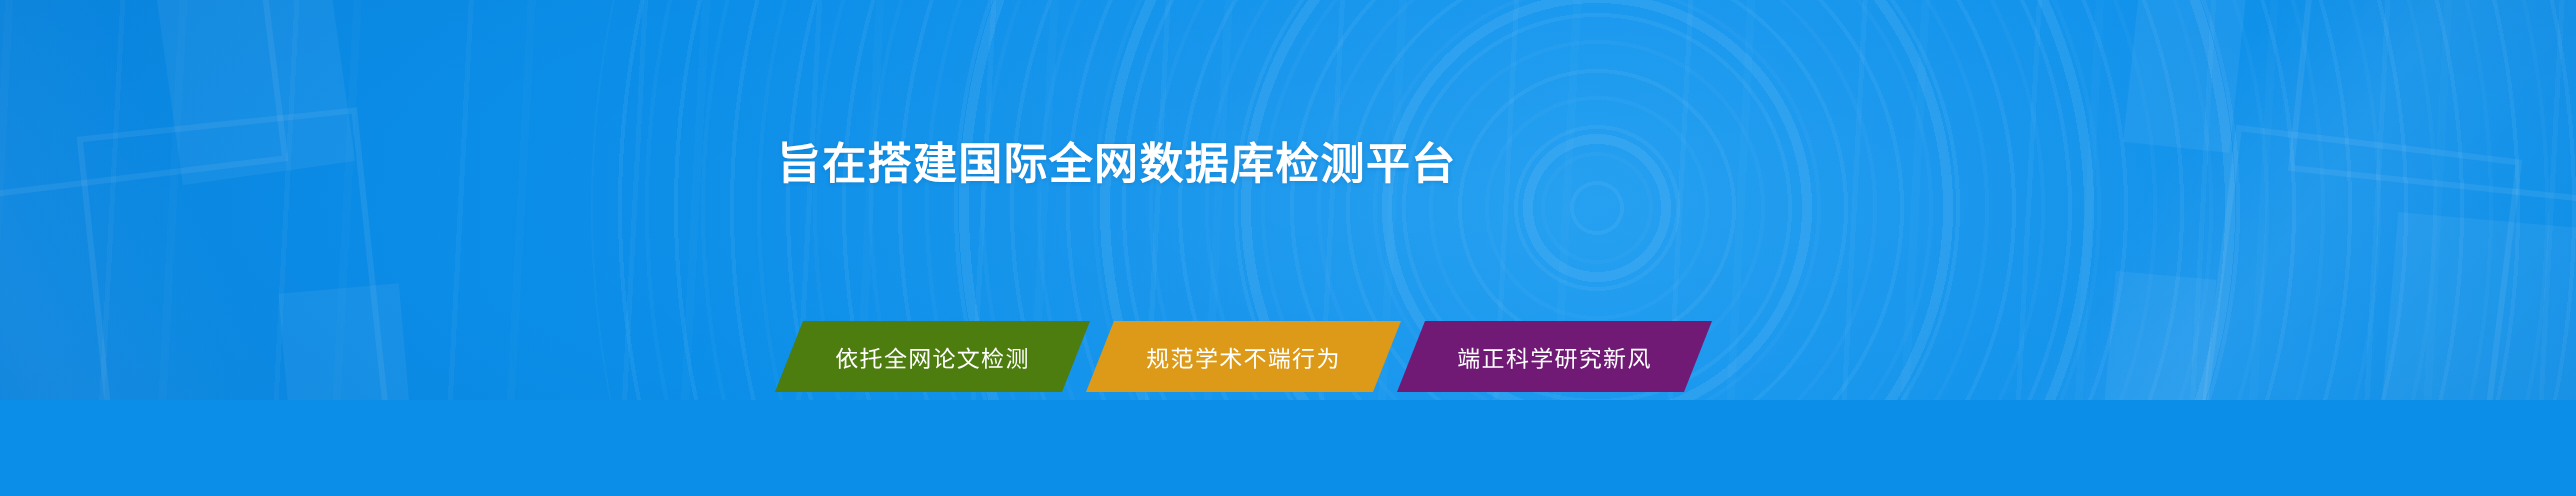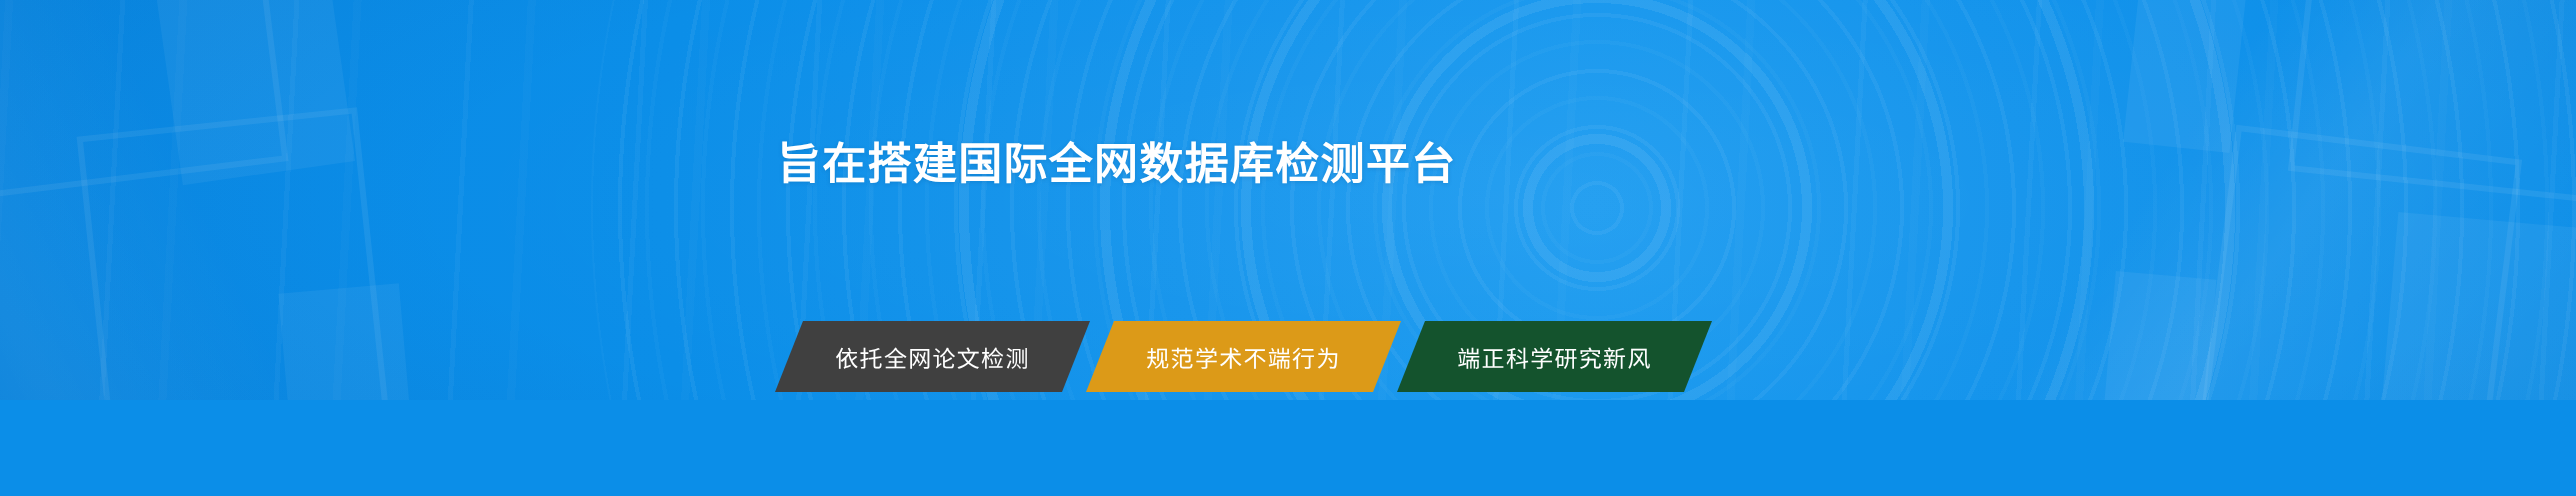--- a/index.html
+++ b/index.html
@@ -232,26 +232,26 @@
   <div class="bg-sweep-l"></div>
   <div class="bg-vignette"></div>
 
   <div class="content">
 
     <div class="headline">
       <div class="headline-line l1">旨在搭建国际全网数据库检测平台</div>
     </div>
 
     <div class="tag-strip">
-      <div class="tag tag-0" style="background: #404040; color: rgb(255, 255, 255);">
+      <div class="tag tag-0" style="background: #4d7c0f; color: rgb(255, 255, 255);">
         <span>依托全网论文检测</span>
       </div>
       <div class="tag tag-1" style="background: rgb(220, 154, 24); color: rgb(255, 255, 255);">
         <span>规范学术不端行为</span>
       </div>
-      <div class="tag tag-2" style="background: #14532d; color: rgb(255, 255, 255);">
+      <div class="tag tag-2" style="background: #701a75; color: rgb(255, 255, 255);">
         <span>端正科学研究新风</span>
       </div>
     </div>
 
   </div>
 </div>
 
 
 </body></html>

